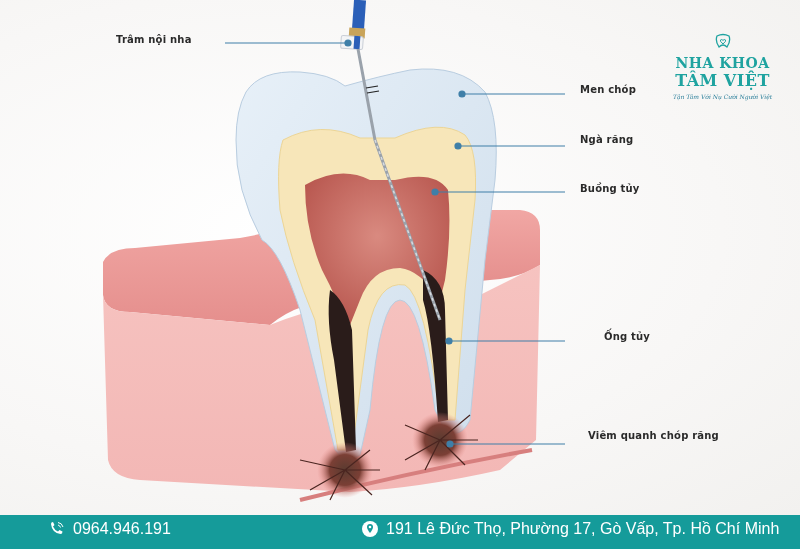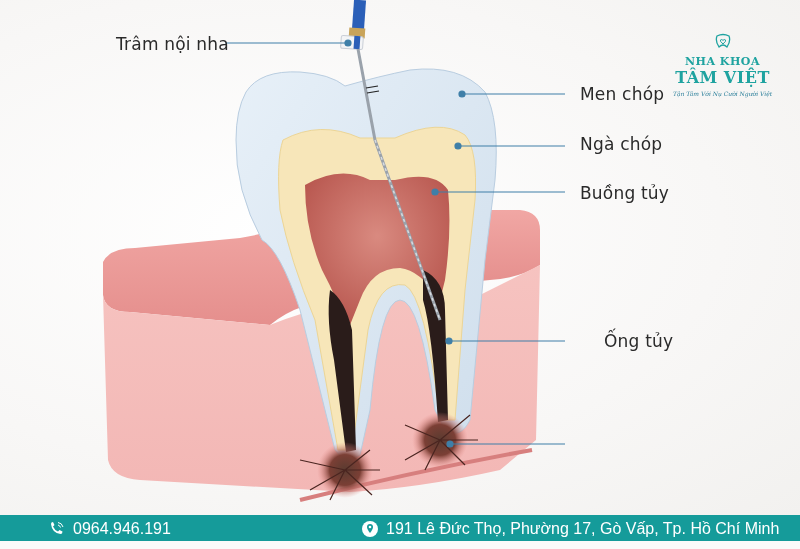--- a/index.html
+++ b/index.html
@@ -1,24 +1,24 @@
 <!DOCTYPE html>
 <html><head>
 <meta charset="utf-8">
 <style>
   html, body { margin:0; padding:0; }
   body { width:800px; height:549px; overflow:hidden; background:#fbfbfa; position:relative; font-family:"DejaVu Sans", sans-serif; }
   .stage { position:absolute; left:0; top:0; width:800px; height:515px; background:radial-gradient(ellipse at 35% 45%, #ffffff 0%, #f8f7f6 60%, #f2f1ef 100%); }
   svg.art { position:absolute; left:0; top:0; }
-  .label { position:absolute; font-family:"DejaVu Sans", sans-serif; font-size:17px; color:#2a2a2a; letter-spacing:0.2px; white-space:nowrap; }
+  .label { position:absolute; font-family:"DejaVu Sans", sans-serif; font-size:10px; color:#2a2a2a; letter-spacing:0.2px; white-space:nowrap;font-weight:bold; }
   .logo { position:absolute; left:655px; top:33px; width:135px; text-align:center; color:#1fa3a0; }
-  .logo .l1 { font-family:"DejaVu Serif", serif; font-weight:bold; font-size:11px; letter-spacing:0.5px; margin-top:2px; }
+  .logo .l1 { font-family:"DejaVu Serif", serif; font-weight:bold; font-size:14px; letter-spacing:0.5px; margin-top:2px; }
   .logo .l2 { font-family:"DejaVu Serif", serif; font-weight:bold; font-size:16px; line-height:20px; letter-spacing:0.5px; }
   .logo .l3 { font-family:"DejaVu Serif", serif; font-style:italic; font-size:6px; color:#2b7f9a; margin-top:2px; }
-  .footer { position:absolute; left:0; top:515px; width:800px; height:26px; background:#159b9a; color:#ffffff; }
+  .footer { position:absolute; left:0; top:515px; width:800px; height:34px; background:#159b9a; color:#ffffff; }
   .footer .phone { position:absolute; left:48px; top:5px; display:flex; align-items:center; gap:7px; font-family:"Liberation Sans", sans-serif; font-size:16px; }
   .footer .addr { position:absolute; left:361px; top:5px; display:flex; align-items:center; gap:7px; font-family:"Liberation Sans", sans-serif; font-size:16px; }
 </style>
 </head>
 <body>
 
 <div class="stage">
   <svg class="art" width="800" height="515" viewBox="0 0 800 515">
     <defs>
       <linearGradient id="gumTop" x1="0" y1="0" x2="0" y2="1">
@@ -89,23 +89,24 @@
         <circle cx="435" cy="192" r="3"></circle>
       <line x1="449" y1="341" x2="565" y2="341"></line>
         <circle cx="449" cy="341" r="3"></circle>
       <line x1="450" y1="444" x2="565" y2="444"></line>
         <circle cx="450" cy="444" r="3"></circle>
     </g>
   </svg>
 
   <div class="label" style="left:116px;top:34px;">Trâm nội nha</div>
   <div class="label" style="left:580px;top:84px;">Men chóp</div>
-  <div class="label" style="left:580px;top:134px;">Ngà chóp</div>
+  <div class="label" style="left:580px;top:134px;">Ngà răng</div>
   <div class="label" style="left:580px;top:183px;text-align:right;">Buồng tủy</div>
   <div class="label" style="left:604px;top:331px;">Ống tủy</div>
+  <div class="label" style="left:588px;top:430px;">Viêm quanh chóp răng</div>
 
   <div class="logo">
     <svg width="18" height="16" viewBox="0 0 18 16">
       <path d="M3 3 Q9 0 15 3 Q17 8 13 14 Q9 10 5 14 Q1 8 3 3 Z" fill="none" stroke="#1fa3a0" stroke-width="1.3"></path>
       <path d="M9 11 L6.5 8.3 Q6 6.5 7.7 6.5 Q8.6 6.5 9 7.5 Q9.4 6.5 10.3 6.5 Q12 6.5 11.5 8.3 Z" fill="none" stroke="#1fa3a0" stroke-width="1"></path>
     </svg>
     <div class="l1">NHA KHOA</div>
     <div class="l2">TÂM VIỆT</div>
     <div class="l3">Tận Tâm Với Nụ Cười Người Việt</div>
   </div>

